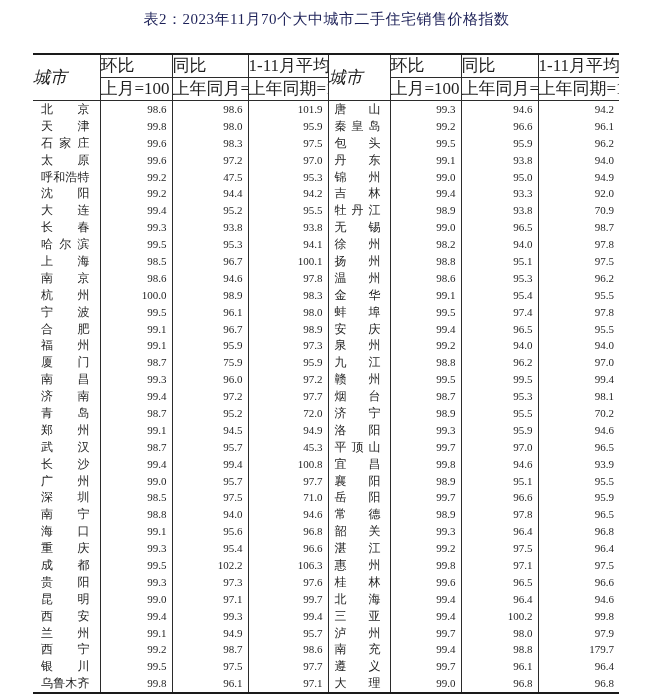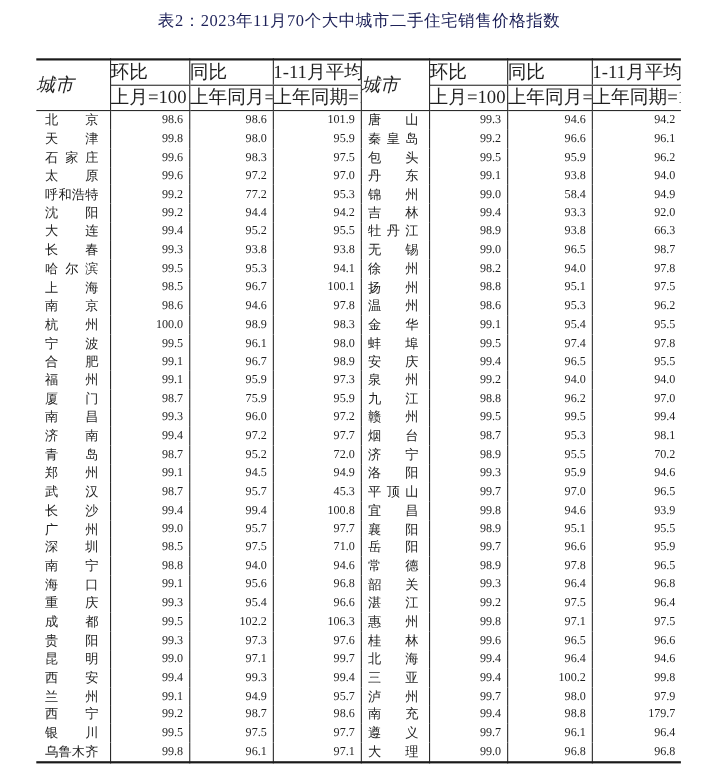--- a/index.html
+++ b/index.html
@@ -179,30 +179,30 @@
         <tr>
           <td class="city">
             <div class="city-name">
               <span>呼</span>
               <span>和</span>
               <span>浩</span>
               <span>特</span>
             </div>
           </td>
           <td class="num">99.2</td>
-          <td class="num">77.2</td>
+          <td class="num">47.5</td>
           <td class="num">95.3</td>
           <td class="city city-r">
             <div class="city-name">
               <span>锦</span>
               <span>州</span>
             </div>
           </td>
           <td class="num">99.0</td>
-          <td class="num">58.4</td>
+          <td class="num">95.0</td>
           <td class="num">94.9</td>
         </tr>
         <tr>
           <td class="city">
             <div class="city-name">
               <span>沈</span>
               <span>阳</span>
             </div>
           </td>
           <td class="num">99.2</td>
@@ -230,21 +230,21 @@
           <td class="num">95.5</td>
           <td class="city city-r">
             <div class="city-name">
               <span>牡</span>
               <span>丹</span>
               <span>江</span>
             </div>
           </td>
           <td class="num">98.9</td>
           <td class="num">93.8</td>
-          <td class="num">66.3</td>
+          <td class="num">70.9</td>
         </tr>
         <tr>
           <td class="city">
             <div class="city-name">
               <span>长</span>
               <span>春</span>
             </div>
           </td>
           <td class="num">99.3</td>
           <td class="num">93.8</td>

